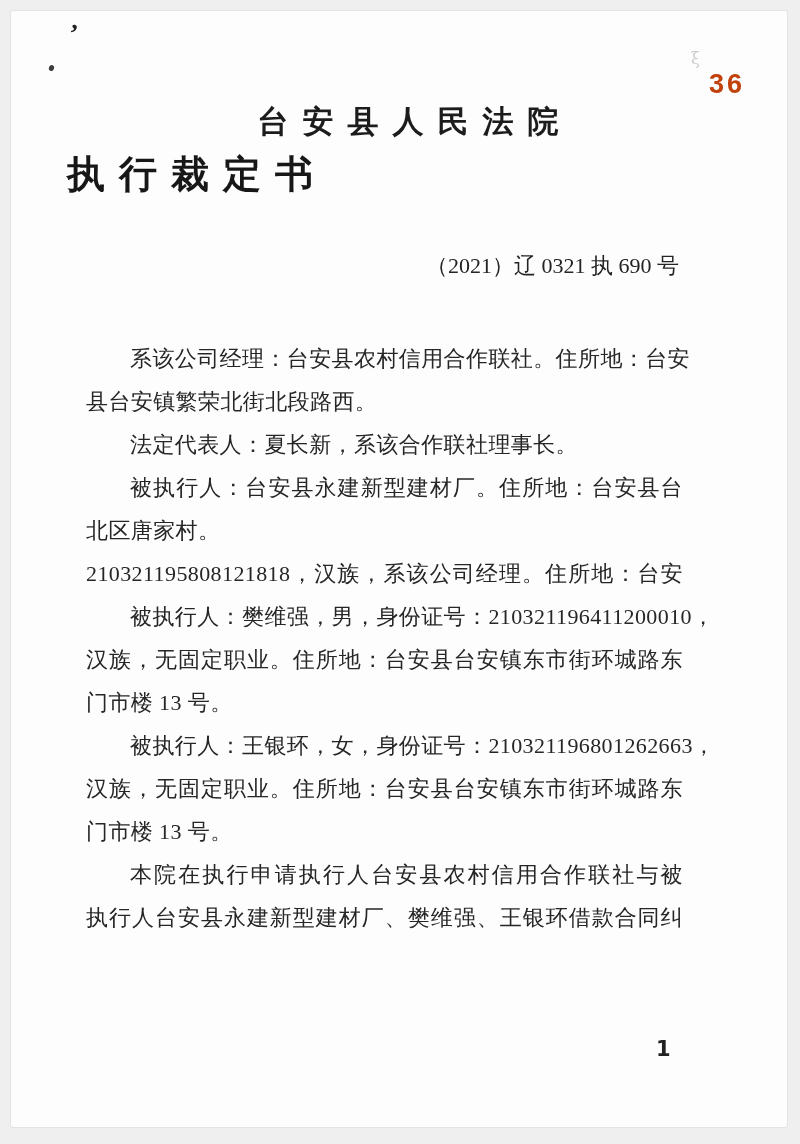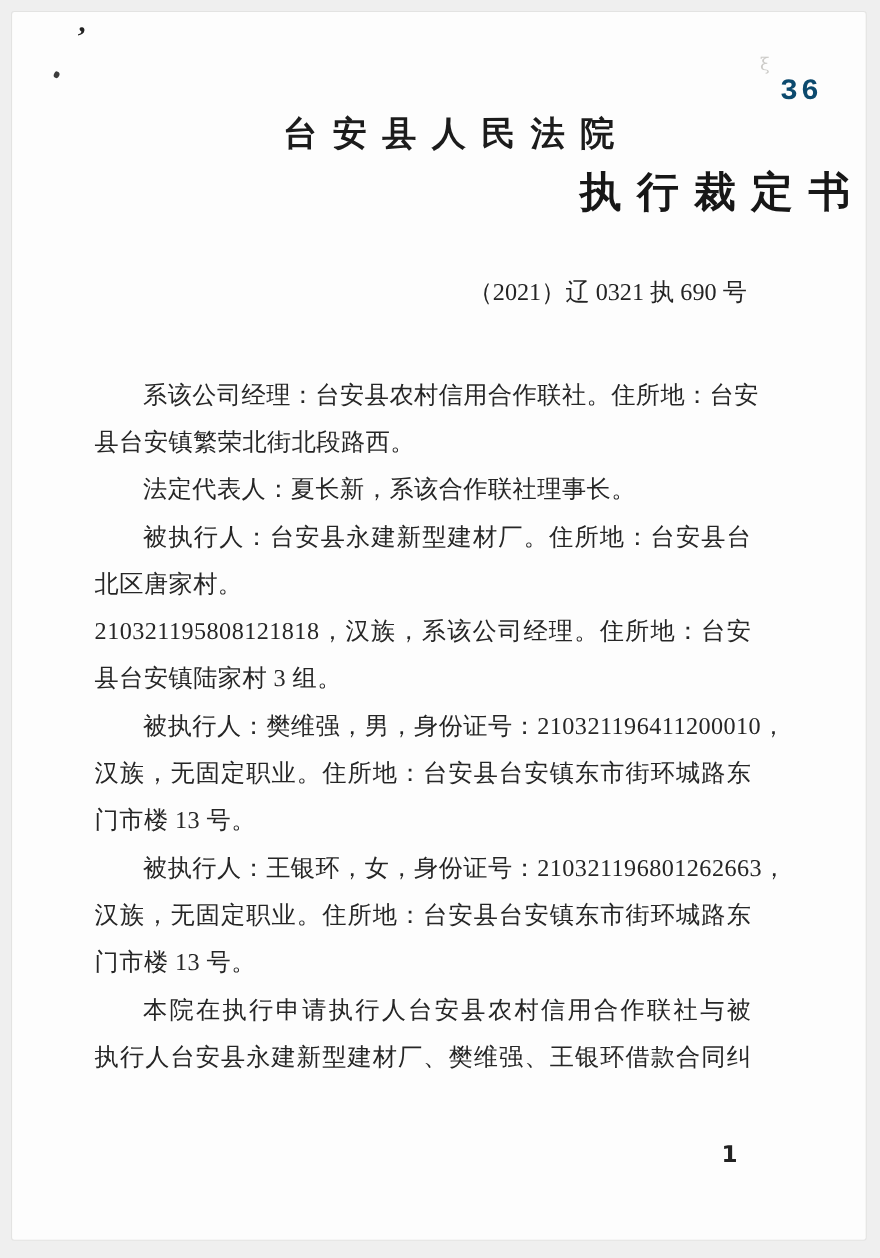--- a/index.html
+++ b/index.html
@@ -35,35 +35,35 @@
     border-radius: 45% 55% 50% 50%;
     transform: rotate(25deg);
   }
   .mark-squiggle {
     position: absolute; left: 680px; top: 38px;
     font-size: 16px; color: #cccbc8;
     font-family: "DejaVu Serif", serif;
   }
   .page-label {
     position: absolute; left: 698px; top: 58px;
-    font-family: Liberation Mono, monospace;
+    font-family: Liberation Sans, sans-serif;
     font-size: 27px; font-weight: 600;
-    letter-spacing: 3px; color: #0c4a6e;
+    letter-spacing: 3px; color: #c2410c;
   }
   .court-name {
     position: absolute; left: 0; top: 90px; width: 100%;
     text-align: center;
     font-size: 31px; font-weight: 700;
     letter-spacing: 14px; padding-left: 32px;
     color: #1c1c1c;
     white-space: nowrap;
   }
   .doc-title {
     position: absolute; left: 0; top: 138px; width: 100%;
-    text-align: right;
+    text-align: left;
     font-size: 38px; font-weight: 700;
     letter-spacing: 14px; padding-left: 56px;
     color: #171717;
     white-space: nowrap;
   }
   .case-number {
     position: absolute; right: 108px; top: 240px;
     font-size: 22px; color: #242424;
     white-space: nowrap;
   }
@@ -111,21 +111,20 @@
 
     <div class="case-number">（2021）辽 0321 执 690 号</div>
 
     <div class="body-block">
       <div class="line indent fill">系该公司经理：台安县农村信用合作联社。住所地：台安</div>
       <div class="line">县台安镇繁荣北街北段路西。</div>
       <div class="line indent">法定代表人：夏长新，系该合作联社理事长。</div>
       <div class="line indent fill">被执行人：台安县永建新型建材厂。住所地：台安县台</div>
       <div class="line">北区唐家村。</div>
       <div class="line fill">210321195808121818，汉族，系该公司经理。住所地：台安</div>
-      <div class="line">县台安镇陆家村 3 组。</div>
       <div class="line indent fill">被执行人：樊维强，男，身份证号：210321196411200010，</div>
       <div class="line fill">汉族，无固定职业。住所地：台安县台安镇东市街环城路东</div>
       <div class="line">门市楼 13 号。</div>
       <div class="line indent fill">被执行人：王银环，女，身份证号：210321196801262663，</div>
       <div class="line fill">汉族，无固定职业。住所地：台安县台安镇东市街环城路东</div>
       <div class="line">门市楼 13 号。</div>
       <div class="line indent fill">本院在执行申请执行人台安县农村信用合作联社与被</div>
       <div class="line fill">执行人台安县永建新型建材厂、樊维强、王银环借款合同纠</div>
     </div>
 

